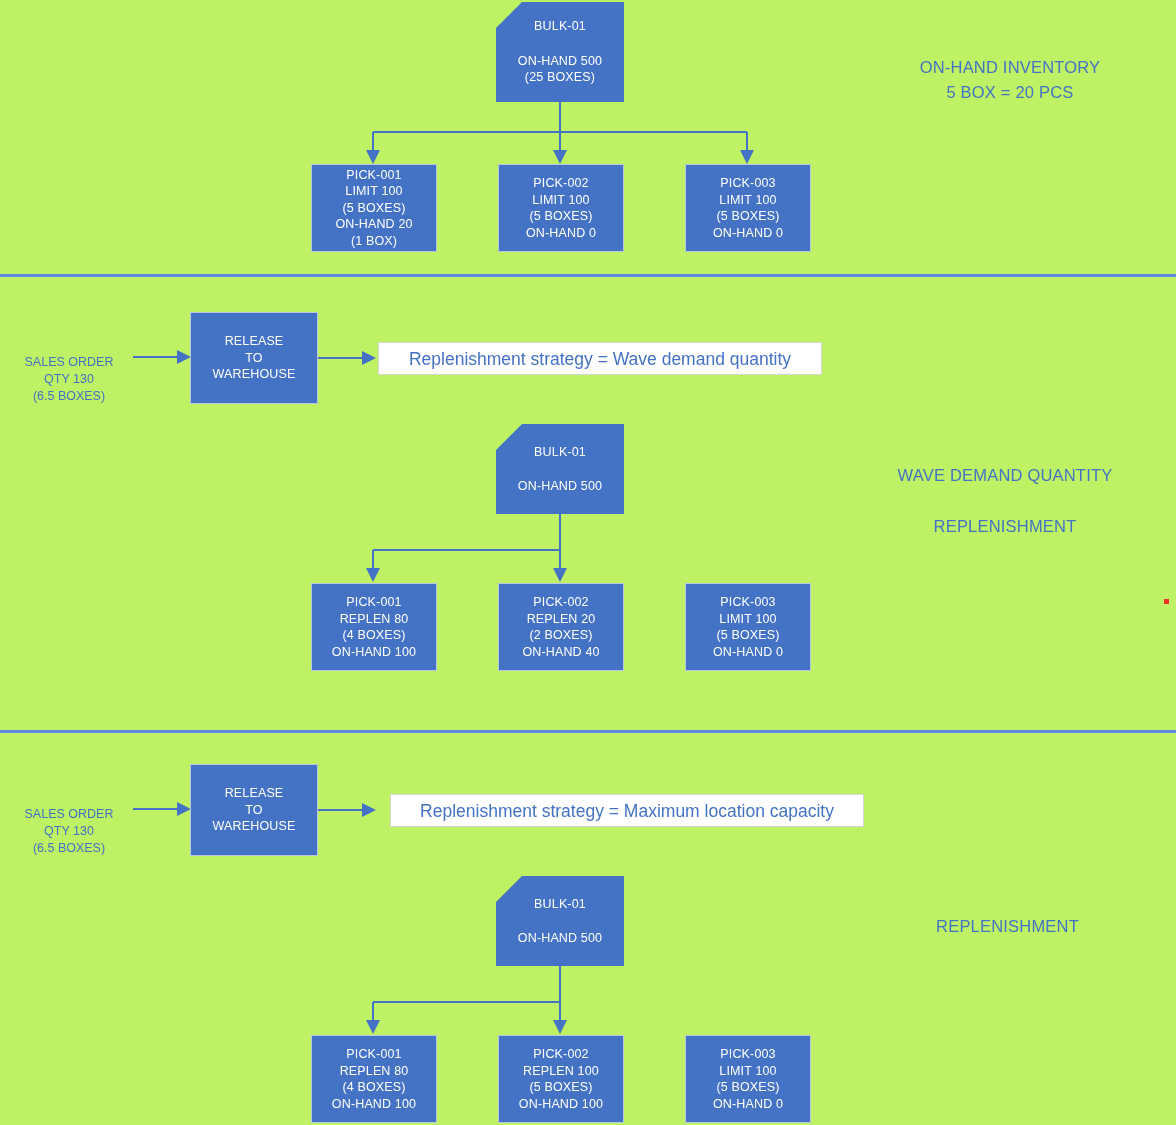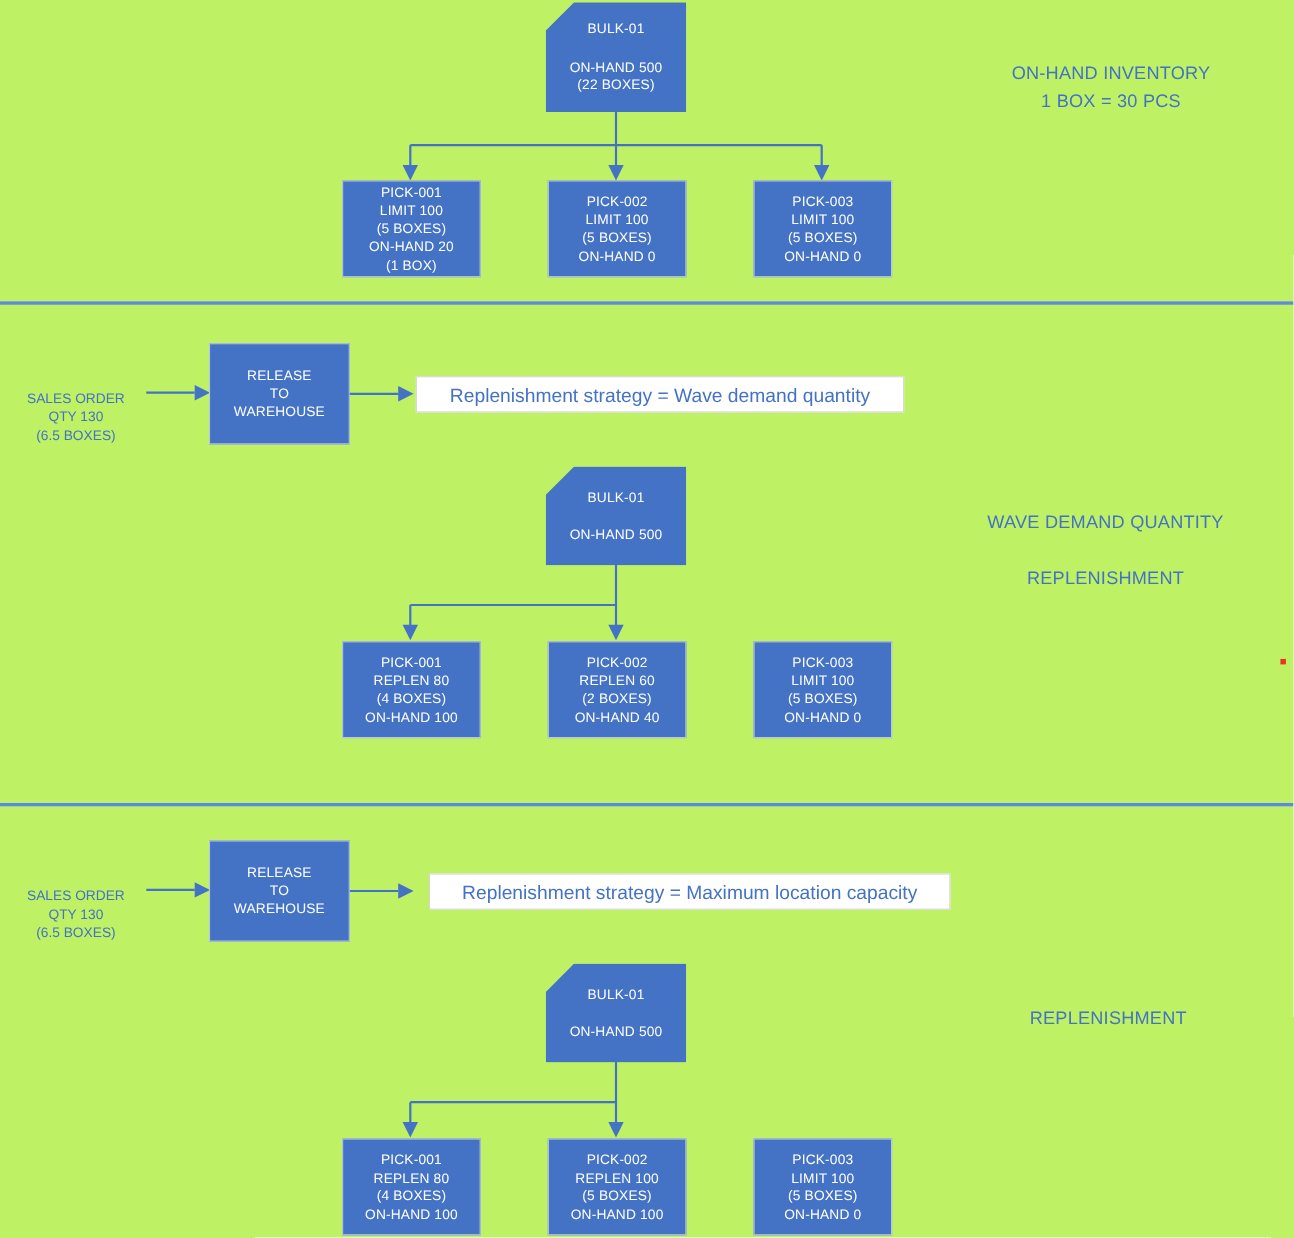--- a/index.html
+++ b/index.html
@@ -117,21 +117,21 @@
   .nowrap { white-space: nowrap; }
 </style>
 </head>
 <body>
 
 <div id="canvas">
 
   <div class="node bulk" style="left:496px;top:2px;width:128px;height:100px;">
     <div class="title">BULK-01</div>
     <div>ON-HAND 500</div>
-    <div>(22 BOXES)</div>
+    <div>(25 BOXES)</div>
   </div>
 
   <svg class="conn" style="left:340px;top:100px;" width="440" height="70">
     <path d="M 220 0 L 220 32"></path>
     <path d="M 33 32 L 407 32"></path>
     <path d="M 33 32 L 33 52"></path>
     <path d="M 220 32 L 220 52"></path>
     <path d="M 407 32 L 407 52"></path>
     <polygon points="26,50 40,50 33,64"></polygon>
     <polygon points="213,50 227,50 220,64"></polygon>
@@ -155,21 +155,21 @@
 
   <div class="node box-blue" style="left:685px;top:164px;width:126px;height:88px;">
     <div>PICK-003</div>
     <div>LIMIT 100</div>
     <div>(5 BOXES)</div>
     <div>ON-HAND 0</div>
   </div>
 
   <div class="node caption" style="left:860px;top:55px;width:300px;">
     <div class="nowrap">ON-HAND INVENTORY</div>
-    <div class="nowrap">1 BOX = 30 PCS</div>
+    <div class="nowrap">5 BOX = 20 PCS</div>
   </div>
 
   <div class="separator" style="top:274px;"></div>
 
   <div class="node doc" style="left:4px;top:310px;width:130px;height:95px;">
     <svg class="doc-svg" viewBox="0 0 130 95" preserveAspectRatio="none">
       <path d="M1,1 L129,1 L129,80 C100,104 66,60 34,86 C20,96 10,92 1,80 Z" fill="#fbfcfe" stroke="#8ea9db" stroke-width="1.4"></path>
     </svg>
     <div>SALES ORDER</div>
     <div>QTY 130</div>
@@ -211,21 +211,21 @@
 
   <div class="node box-blue" style="left:311px;top:583px;width:126px;height:88px;">
     <div>PICK-001</div>
     <div>REPLEN 80</div>
     <div>(4 BOXES)</div>
     <div>ON-HAND 100</div>
   </div>
 
   <div class="node box-blue" style="left:498px;top:583px;width:126px;height:88px;">
     <div>PICK-002</div>
-    <div>REPLEN 60</div>
+    <div>REPLEN 20</div>
     <div>(2 BOXES)</div>
     <div>ON-HAND 40</div>
   </div>
 
   <div class="node box-blue" style="left:685px;top:583px;width:126px;height:88px;">
     <div>PICK-003</div>
     <div>LIMIT 100</div>
     <div>(5 BOXES)</div>
     <div>ON-HAND 0</div>
   </div>

